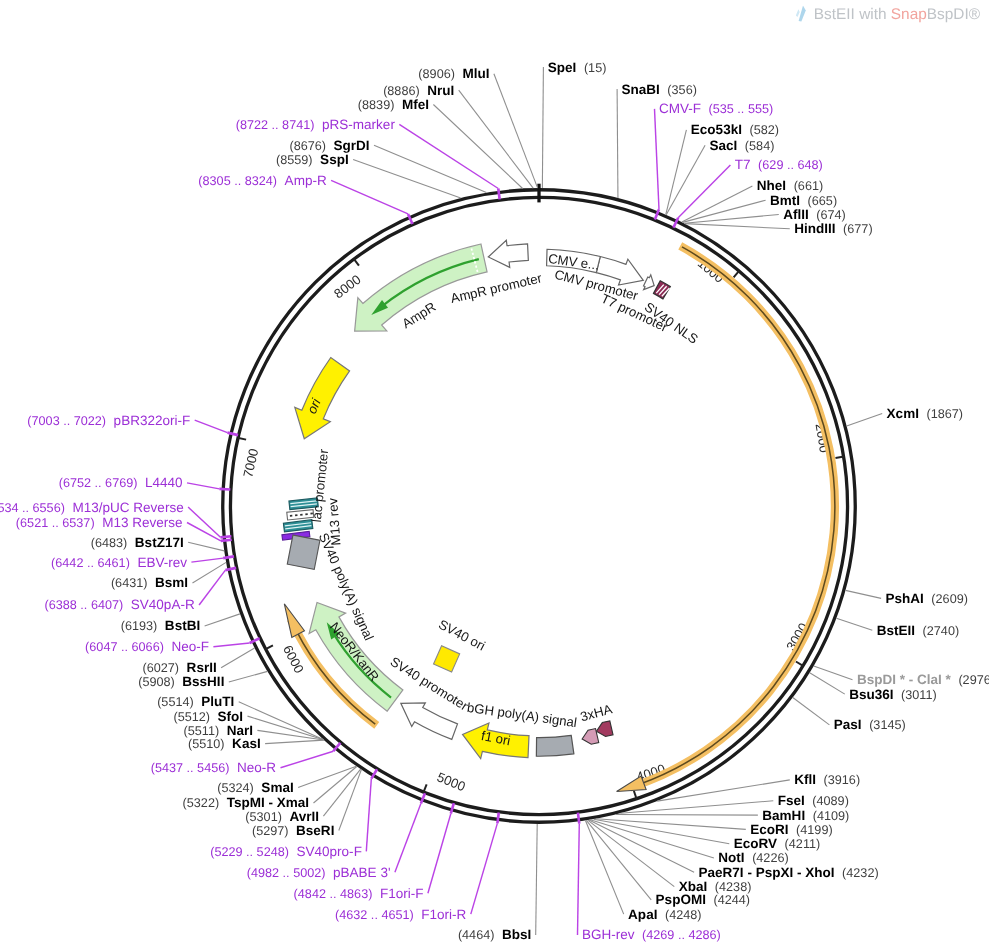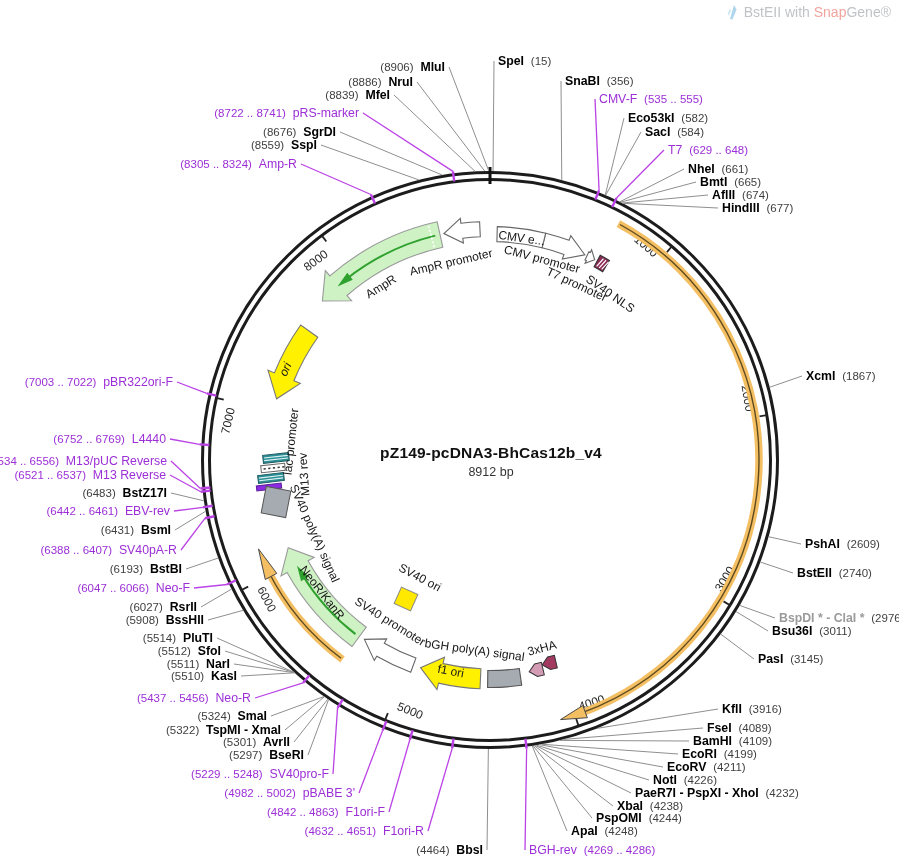--- a/index.html
+++ b/index.html
@@ -244,27 +244,23 @@
       <text x="308" y="474" text-anchor="middle" font-size="12px" fill="#161616" transform="rotate(-94 308 474)">M13 rev</text>
       <text x="311" y="535" text-anchor="middle" font-size="12px" fill="#161616" transform="rotate(66 311 535)">SV40 poly(A) signal</text>
       <text x="319" y="595" text-anchor="middle" font-size="12px" fill="#161616" transform="rotate(52 319 595)">NeoR/KanR</text>
       <text x="388" y="625" text-anchor="middle" font-size="12px" fill="#161616" transform="rotate(32 388 625)">SV40 promoter</text>
       <text x="418" y="581" text-anchor="middle" font-size="12px" fill="#161616" transform="rotate(28 418 581)">SV40 ori</text>
       <text x="450" y="675" text-anchor="middle" font-size="12px" fill="#161616" transform="rotate(11 450 675)">f1 ori</text>
       <text x="474" y="654" text-anchor="middle" font-size="12px" fill="#161616" transform="rotate(8 474 654)">bGH poly(A) signal</text>
       <text x="543" y="652" text-anchor="middle" font-size="12px" fill="#161616" transform="rotate(-15 543 652)">3xHA</text>
     </svg>
 
-  <div class="title-block">
-    <div class="pname">pZ149-pcDNA3-BhCas12b_v4</div>
-    <div class="psize">8912 bp</div>
-  </div>
 
   <div class="watermark">
     <span class="logo">
       <svg width="13" height="15" viewBox="0 0 13 15">
         <path d="M4,14 L8,0 L10.5,4.5 L6.5,14.5 Z" fill="#aed6ec"></path>
         <path d="M1.5,9 L3.8,3.5 L5,5.8 L3,10.5 Z" fill="#cfe8f5"></path>
       </svg>
     </span>
-    <span><span>BstEII with </span><span class="snap">Snap</span><span>Gene®</span></span>
+    <span><span>BstEII with </span><span class="snap">Snap</span><span>BspDI®</span></span>
   </div>
 </div>
 
 </body></html>

